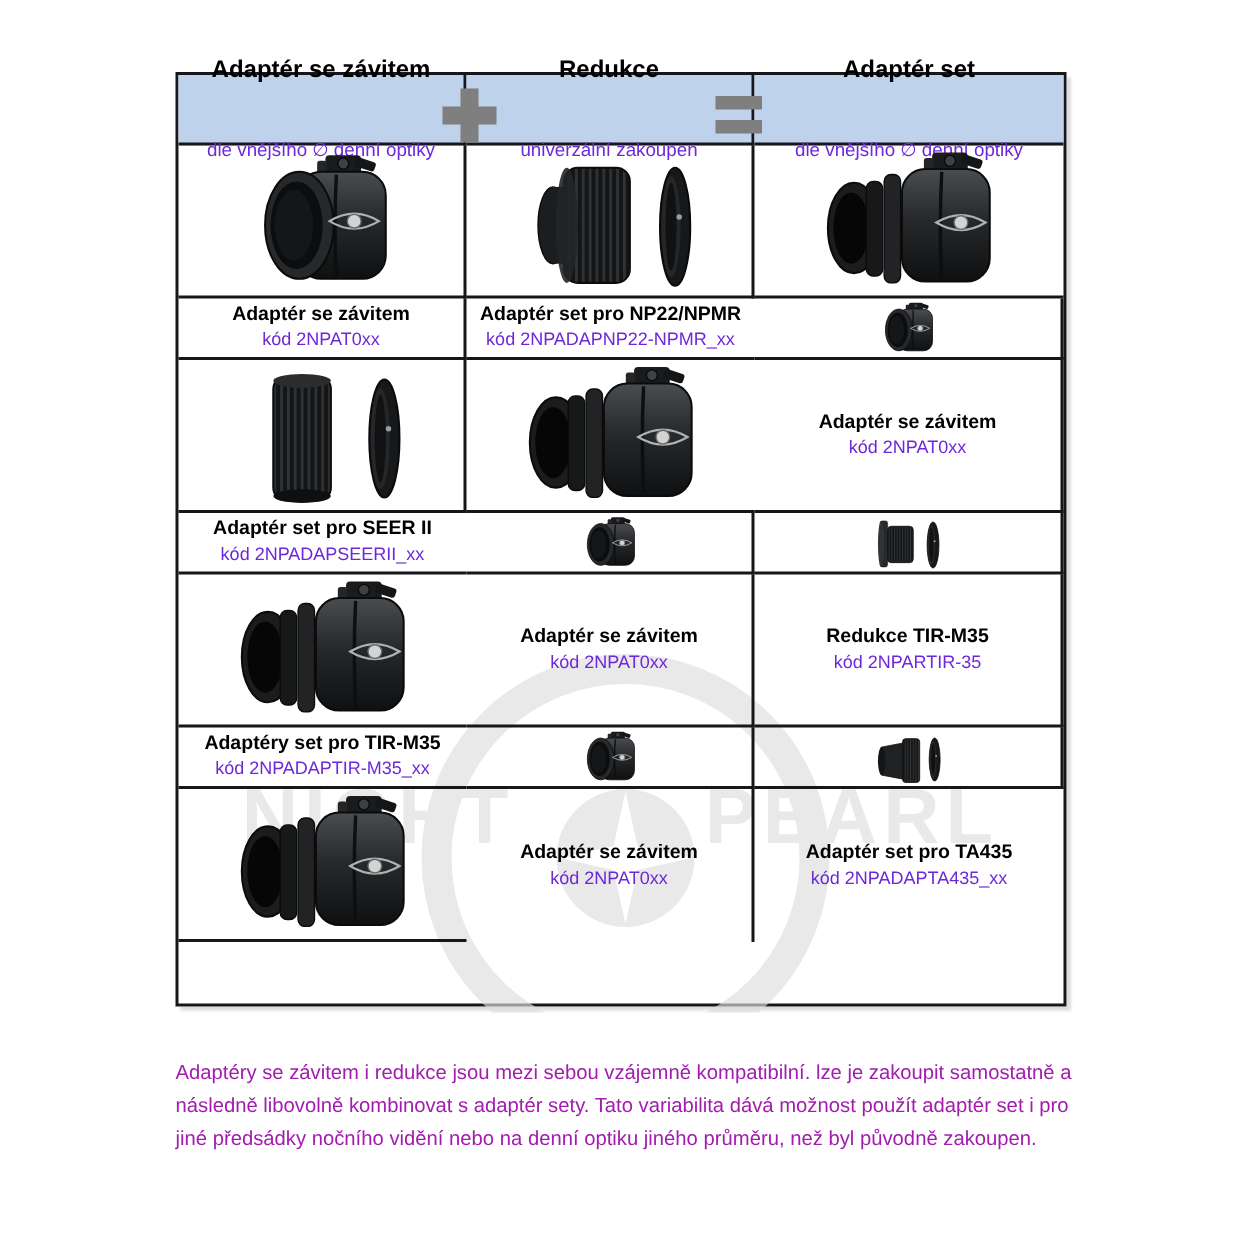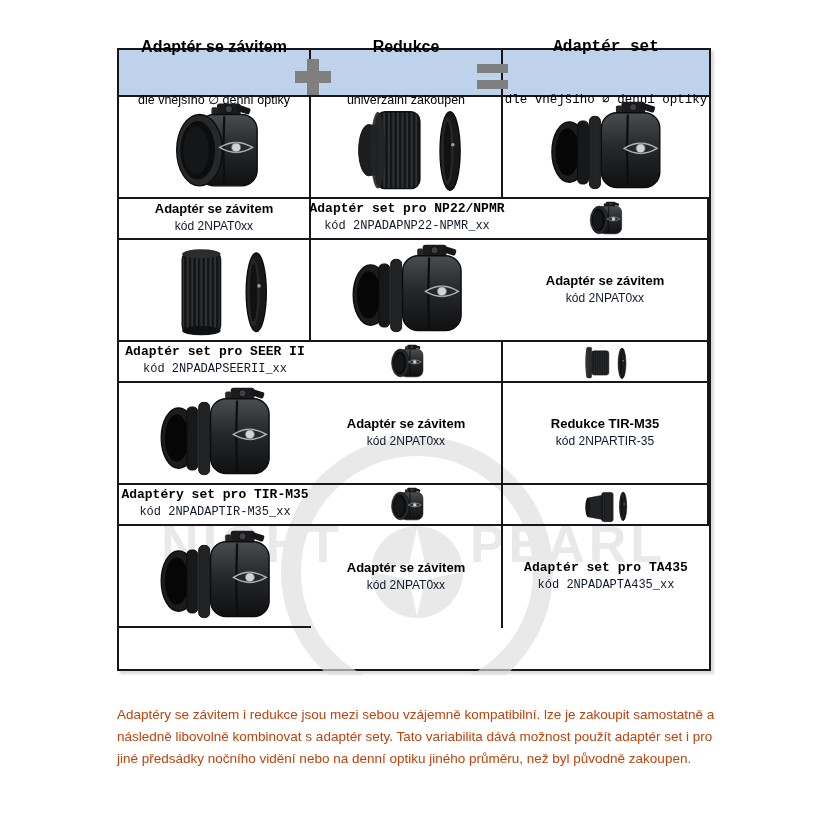--- a/index.html
+++ b/index.html
@@ -19,49 +19,49 @@
     box-shadow:3px 3px 2px rgba(130,130,130,.28);
   }
   .watermark{position:absolute;left:0;top:0;z-index:0;pointer-events:none;opacity:.65;}
   .grid{
     position:relative;z-index:1;
     display:grid;
     grid-template-columns:192px 192px 206px;
     grid-template-rows:47px repeat(4, 102px 41px);
   }
   .cell{border-right:2px solid var(--border);border-bottom:2px solid var(--border);background:transparent;}
-  .cell.c3{border-right:none;font-family:Liberation Mono, monospace;}
+  .cell.c3{border-right:none;}
   .cell.lastrow{border-bottom:none;}
   .hc{
     background:var(--header-bg);
     display:flex;flex-direction:column;align-items:center;justify-content:center;
     line-height:1.25;padding-top:1px;
   }
   .hc .t{font-size:16px;font-weight:bold;color:#000;}
-  .hc .s{font-size:12.5px;color:#000000;margin-top:36px;}
+  .hc .s{font-size:12.5px;color:#6d28d9;margin-top:36px;}
   .imgcell{display:flex;align-items:center;justify-content:center;}
   .imgcell svg{display:block;width:96%;height:96%;}
   .labelcell{
     display:flex;flex-direction:column;align-items:center;justify-content:center;
     line-height:1.4;padding:1px 2px 3px 2px;
   }
   .labelcell .name{font-size:13px;font-weight:bold;color:#000;white-space:nowrap;}
-  .labelcell .code{font-size:12px;color:#0f172a;white-space:nowrap;}
+  .labelcell .code{font-size:12px;color:#6d28d9;white-space:nowrap;}
 
   .op{position:absolute;z-index:3;}
   .op-plus{left:295px;top:59px;width:36px;height:36px;}
   .op-plus::before{content:"";position:absolute;left:0;top:12px;width:36px;height:12px;background:var(--operator-gray);}
   .op-plus::after{content:"";position:absolute;left:12px;top:0;width:12px;height:36px;background:var(--operator-gray);}
   .op-eq{left:477px;top:64px;width:31px;height:25px;}
   .op-eq::before{content:"";position:absolute;left:0;top:0;width:31px;height:9px;background:var(--operator-gray);}
   .op-eq::after{content:"";position:absolute;left:0;bottom:0;width:31px;height:9px;background:var(--operator-gray);}
 
   .footer-text{
     position:absolute;left:117px;top:704px;width:614px;
-    font-size:13.5px;color:#c2410c;line-height:1.62;
+    font-size:13.5px;color:#a21caf;line-height:1.62;
   }
   .hiddendefs{position:absolute;width:0;height:0;overflow:hidden;}
 </style>
 </head>
 <body>
 
 <svg class="hiddendefs" aria-hidden="true">
   <defs>
     <pattern id="thr" width="5" height="6" patternUnits="userSpaceOnUse">
       <rect width="5" height="6" fill="#141516"></rect>

